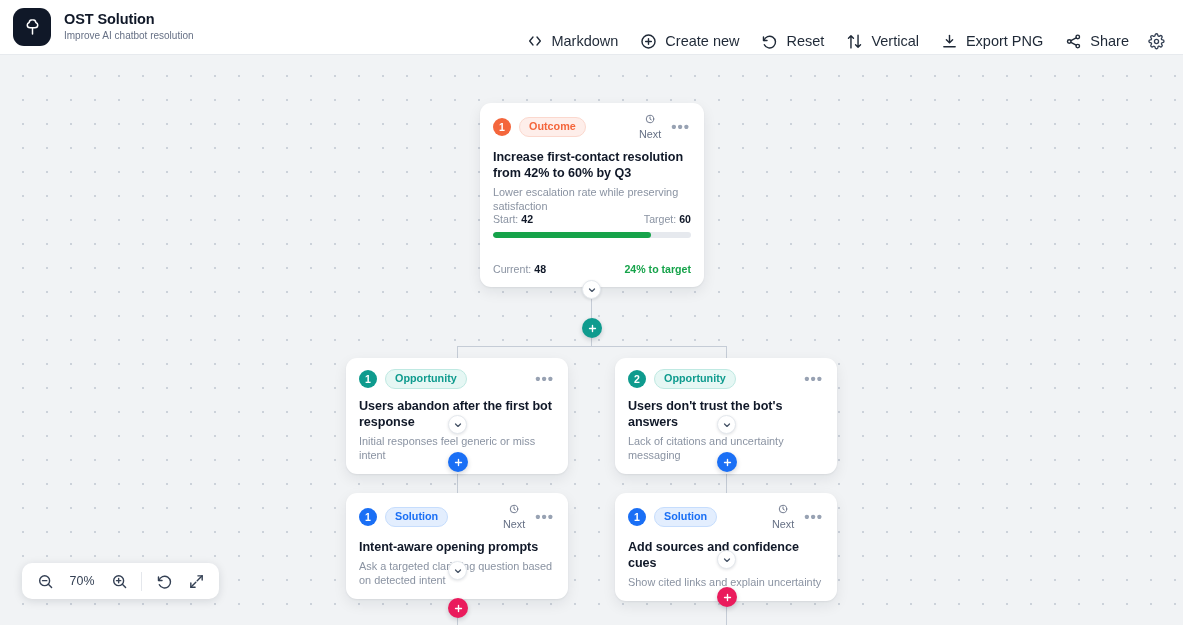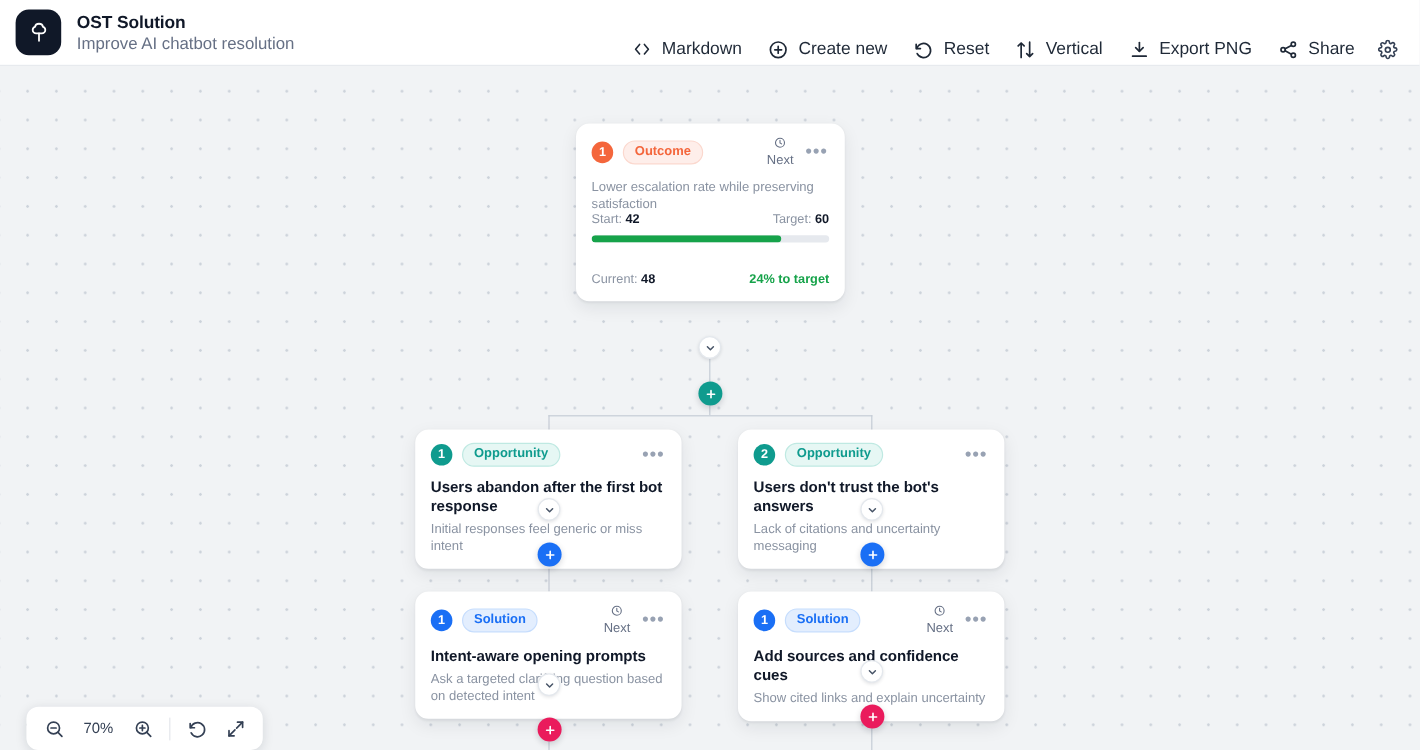--- a/index.html
+++ b/index.html
@@ -24,21 +24,21 @@
     width: 38px; height: 38px; border-radius: 11px;
     background: #101828;
     display: flex; align-items: center; justify-content: center;
     flex: none;
   }
   .brand-text { display: flex; flex-direction: column; justify-content: center; }
   .brand-title {
     font-size: 14.5px; font-weight: bold; color: #101828; line-height: 17px;
     letter-spacing: -0.1px;
   }
-  .brand-sub { font-size: 14px; color: #667085; line-height: 16px; }
+  .brand-sub { font-size: 10px; color: #667085; line-height: 16px; }
 
   .toolbar {
     margin-left: auto; display: flex; align-items: center;
     gap: 0px; padding-right: 10px;
   }
   .tool-btn {
     display: flex; align-items: center; gap: 8px;
     padding: 7px 11px; border-radius: 7px;
     background: none; border: none; cursor: pointer;
     font-family: "Liberation Sans", sans-serif;
@@ -130,21 +130,21 @@
   .add-btn {
     position: absolute; width: 20px; height: 20px; border-radius: 50%;
     display: flex; align-items: center; justify-content: center;
     cursor: pointer; z-index: 14; color: #fff;
     box-shadow: 0 2px 5px rgba(16,24,40,0.18);
     font-size: 14px; line-height: 1; font-weight: 300;
   }
 
   
   .zoombar {
-    position: absolute; left: 22px; bottom: 0;
+    position: absolute; left: 22px; bottom: 26px;
     height: 36px; background: #ffffff; border-radius: 10px;
     box-shadow: 0 2px 10px rgba(16,24,40,0.13);
     display: flex; align-items: center; padding: 0 9px; gap: 4px;
     z-index: 50;
   }
   .zb-btn {
     width: 28px; height: 28px; border-radius: 7px; border: none; background: none;
     display: flex; align-items: center; justify-content: center; cursor: pointer;
     color: #344054;
   }
@@ -259,20 +259,21 @@
               <svg width="10" height="10" viewBox="0 0 24 24" fill="none" stroke="#667085" stroke-width="2.2" stroke-linecap="round">
                   <circle cx="12" cy="12" r="9"></circle>
                   <path d="M12 7v5.2l3.2 1.9"></path>
                 </svg>
             </span>
             <span>Next</span>
           </span>
           <span class="dots-btn">•••</span>
         </span>
       </div>
+      <div class="card-title">Increase first-contact resolution from 42% to 60% by Q3</div>
       <div class="card-desc">Lower escalation rate while preserving satisfaction</div>
 
       <div class="metric-row">
         <span><span>Start:</span> <b>42</b></span>
         <span><span>Target:</span> <b>60</b></span>
       </div>
       <div class="prog-track">
         <div class="prog-fill" style="width:80%;"></div>
       </div>
       <div class="metric-row bottom">

